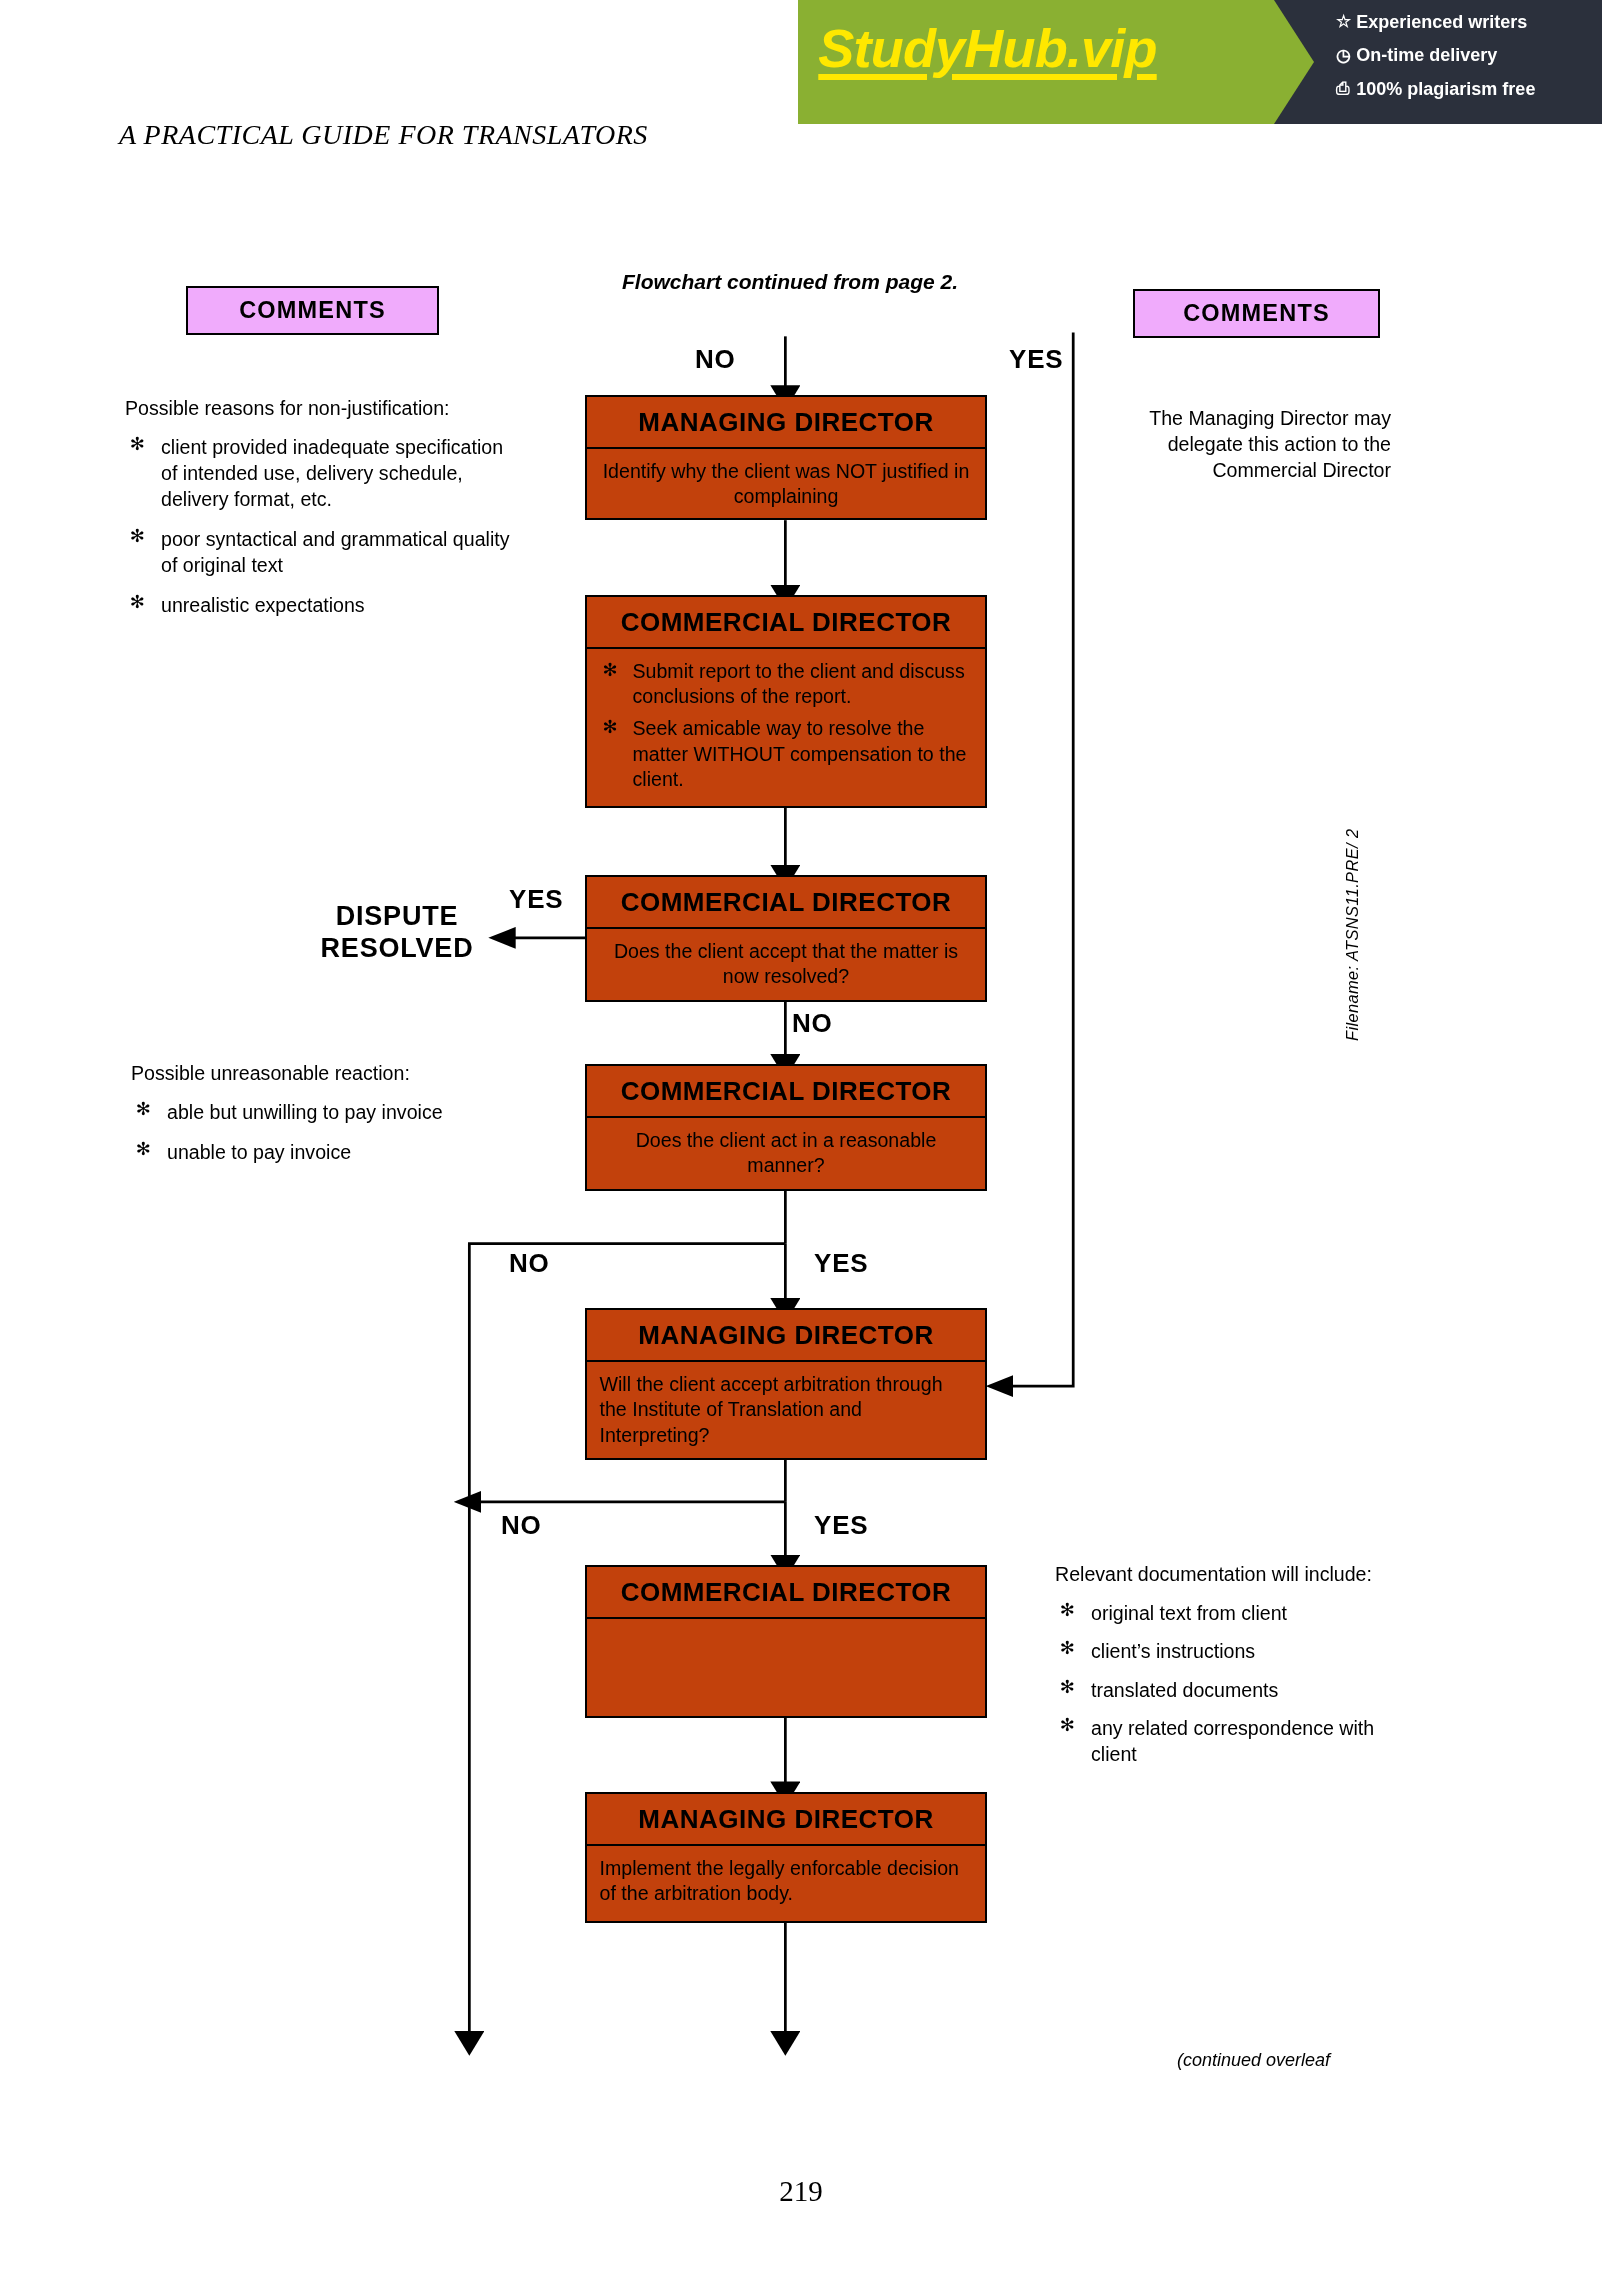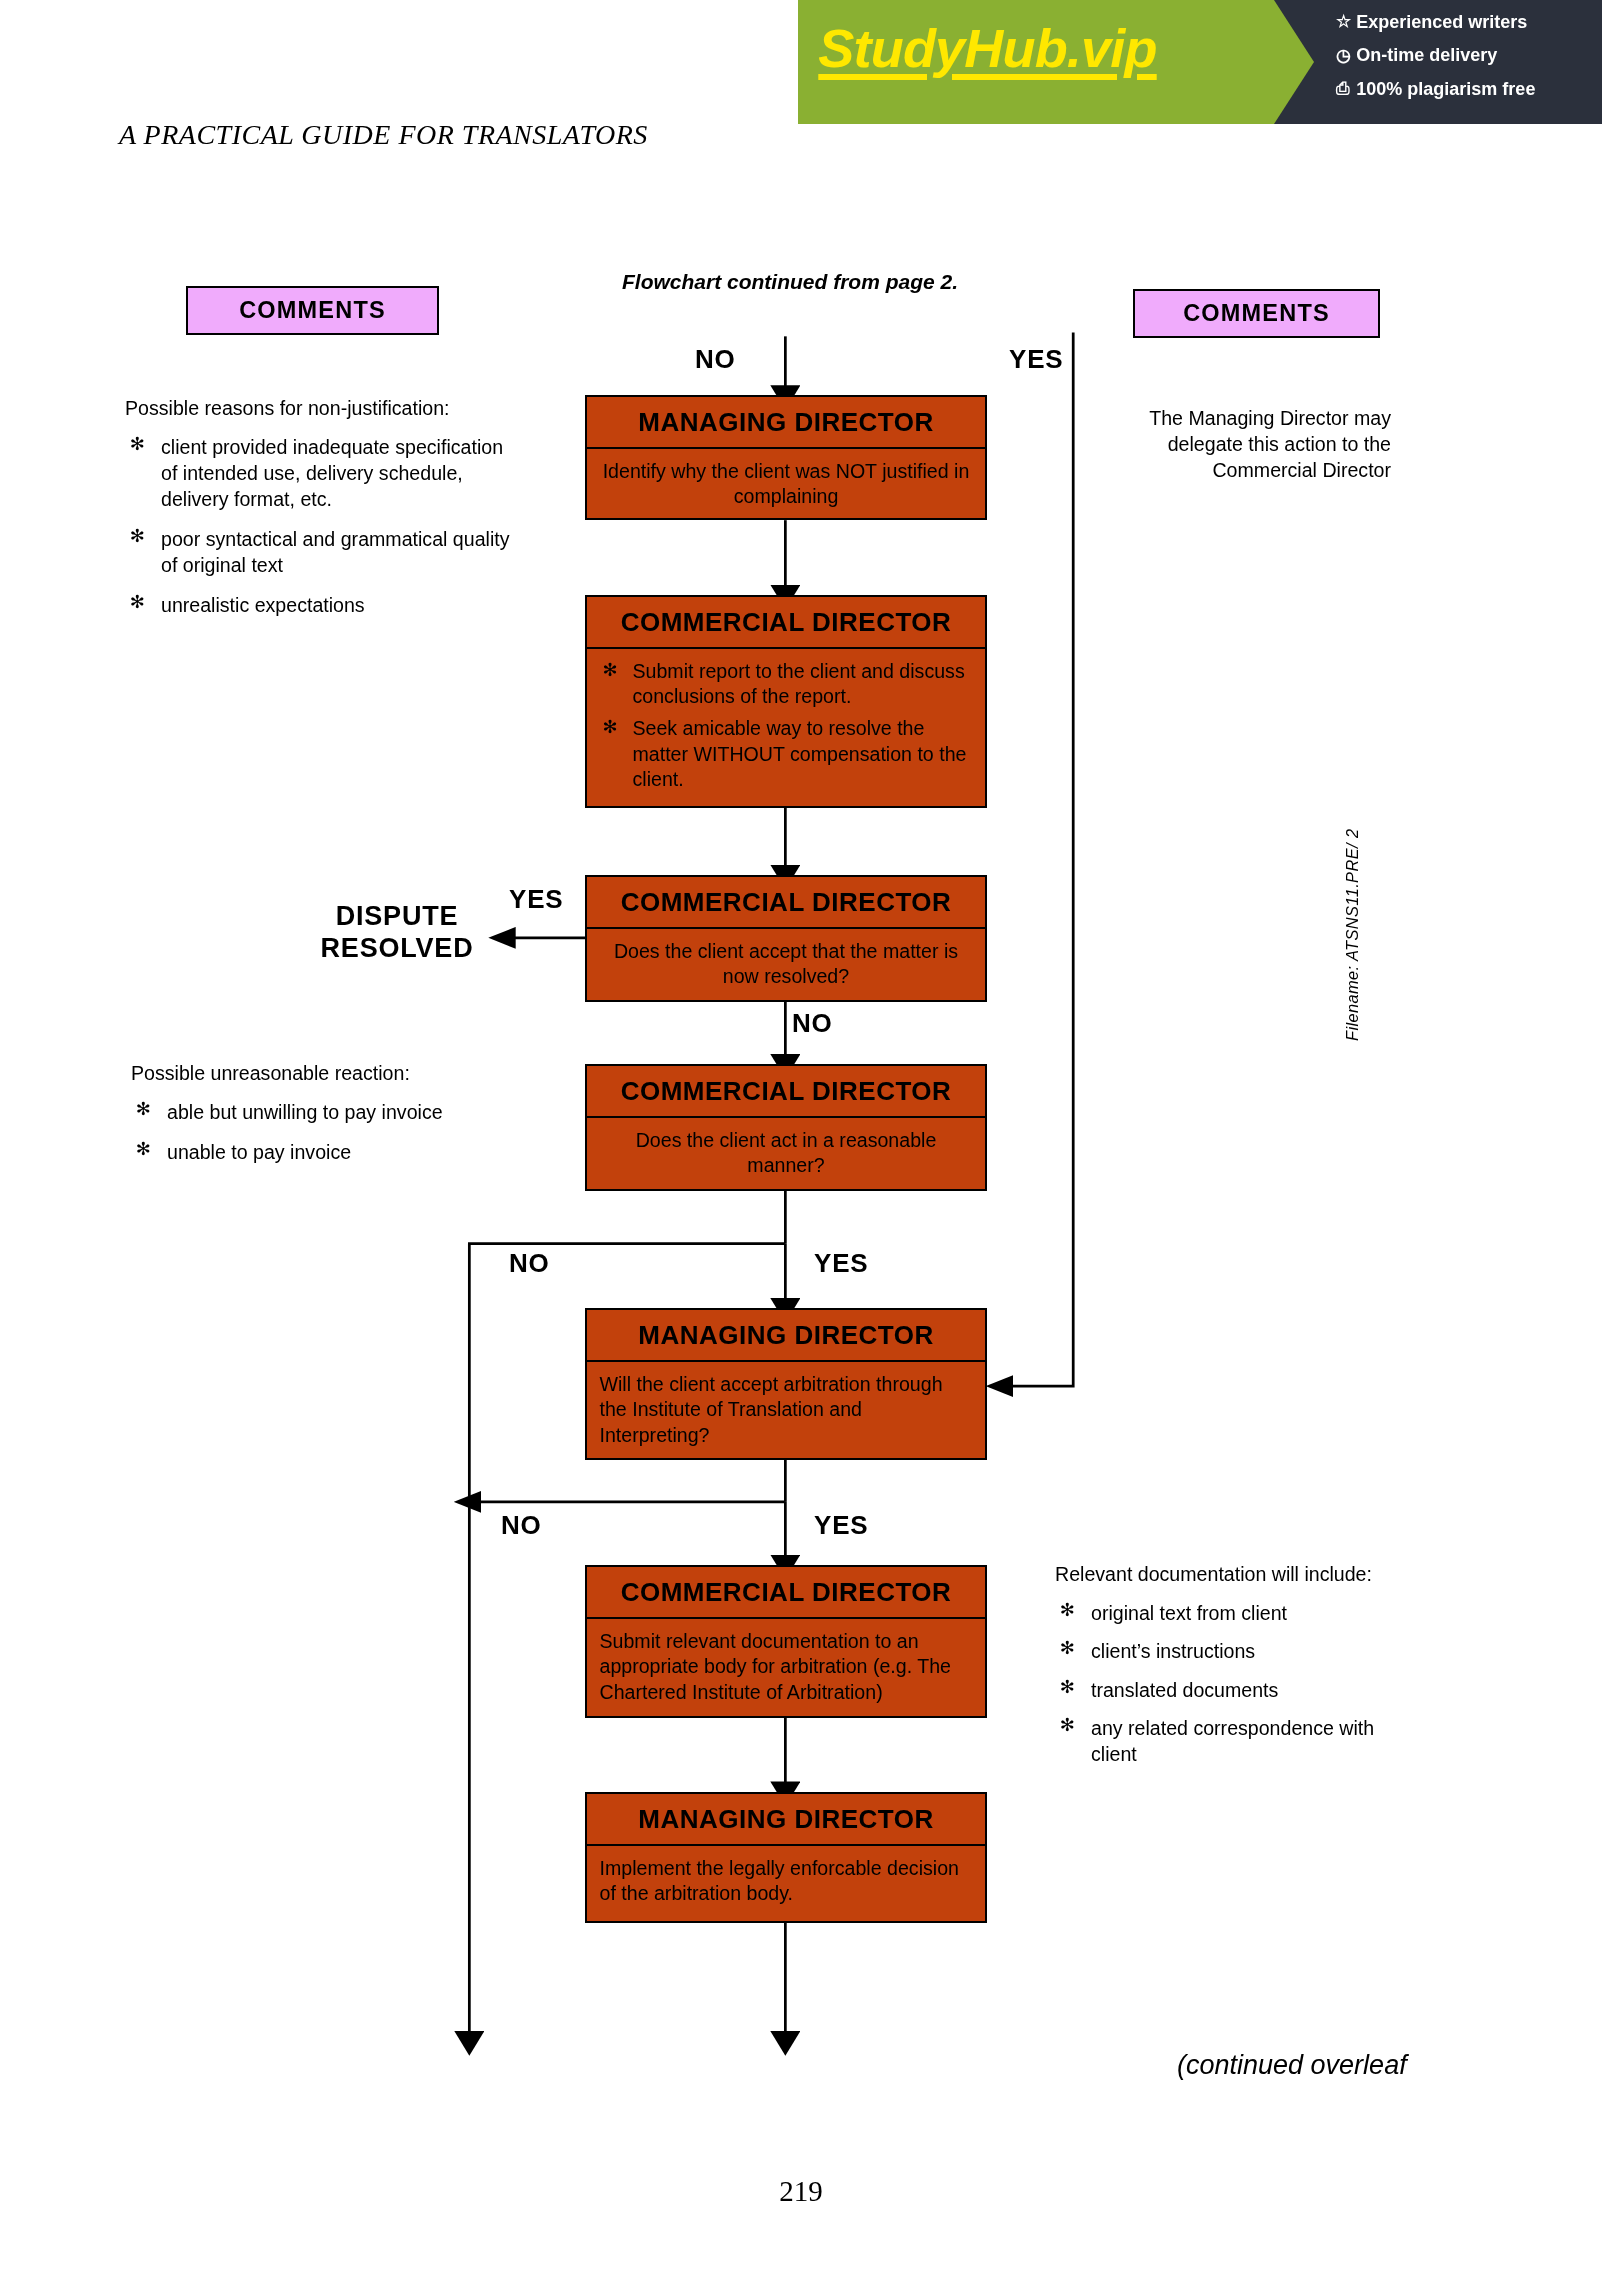--- a/index.html
+++ b/index.html
@@ -97,21 +97,21 @@
     text-align: center;
     font-family: "Liberation Serif", serif;
     font-size: 29px;
   }
   .continued-overleaf {
     position: absolute;
     left: 1177px;
     top: 2050px;
     font-family: "Liberation Sans", sans-serif;
     font-style: italic;
-    font-size: 27px;
+    font-size: 18px;
     white-space: nowrap;
   }
   .filename-vert {
     position: absolute;
     left: 1343px;
     top: 1041px;
     width: 329px;
     transform: rotate(-90deg);
     transform-origin: 0 0;
     font-family: "Liberation Sans", sans-serif;
@@ -427,21 +427,20 @@
     <div class="fbox-body center">Does the client act in a reasonable manner?</div>
   </div>
 
   <div class="fbox" id="box-md-arbitration">
     <div class="fbox-title">MANAGING DIRECTOR</div>
     <div class="fbox-body left">Will the client accept arbitration through the Institute of Translation and Interpreting?</div>
   </div>
 
   <div class="fbox" id="box-cd-submit">
     <div class="fbox-title">COMMERCIAL DIRECTOR</div>
-    <div class="fbox-body left">Submit relevant documentation to an appropriate body for arbitration (e.g. The Chartered Institute of Arbitration)</div>
   </div>
 
   <div class="fbox" id="box-md-implement">
     <div class="fbox-title">MANAGING DIRECTOR</div>
     <div class="fbox-body left">Implement  the legally enforcable decision of the arbitration body.</div>
   </div>
 
   <div class="terminal-label" id="dispute-resolved">DISPUTE RESOLVED</div>
 
   <div class="blabel" id="lbl-no-top">NO</div>

